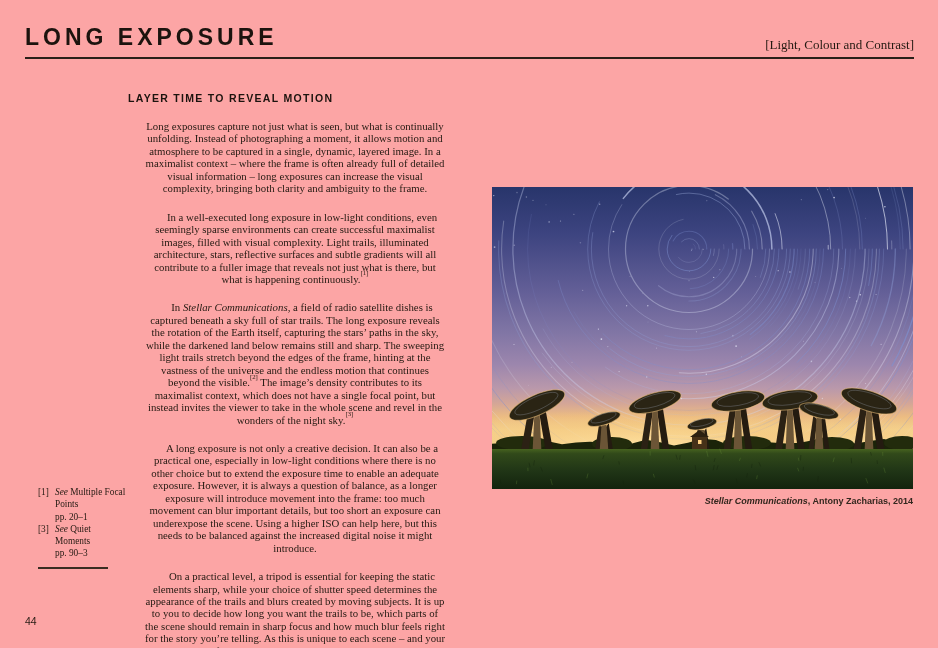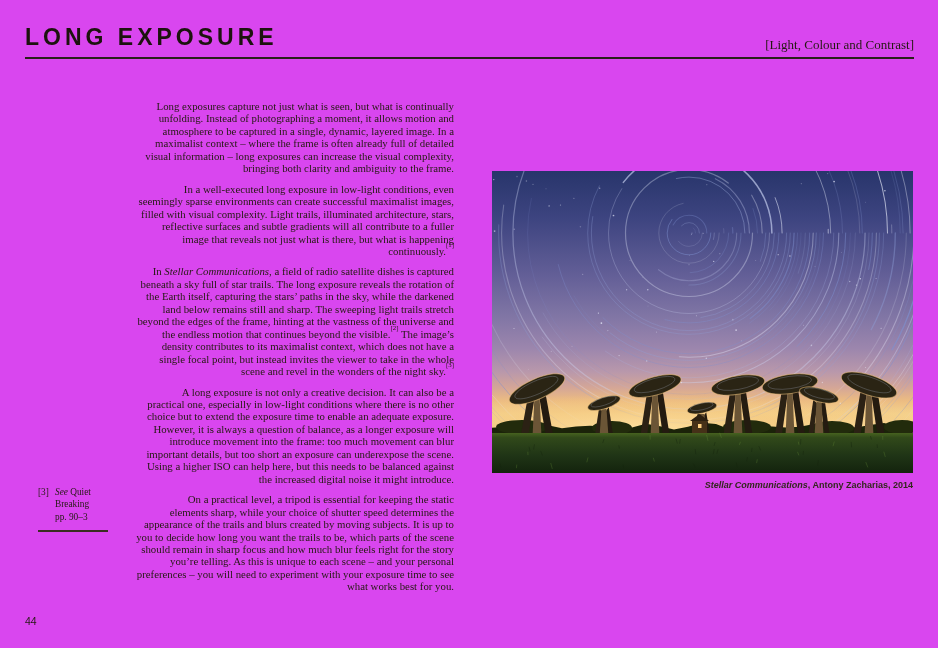--- a/index.html
+++ b/index.html
@@ -1,19 +1,19 @@
 <!DOCTYPE html>
 <html><head>
 <meta charset="utf-8">
 <style>
   html,body{margin:0;padding:0;}
   .page{
     position:relative;
     width:938px;height:648px;
-    background:#d946ef;
+    background:#fca5a5;
     font-family:"Liberation Serif", serif;
     color:#241a12;
     overflow:hidden;
   }
   
   .chapter-title{
     position:absolute;left:25px;top:24px;margin:0;
     font-family:"Liberation Sans", sans-serif;
     font-weight:800;font-size:23px;letter-spacing:4px;
     color:#1c130e;white-space:nowrap;
@@ -29,41 +29,41 @@
   }
   
   .article{position:absolute;left:128px;top:92px;width:334px;}
   .article h2{
     margin:0 0 12px 0;
     font-family:"Liberation Sans", sans-serif;
     font-weight:bold;font-size:10.5px;letter-spacing:1.3px;
     color:#1c130e;
   }
   .body p{
-    margin:8px;font-size:10.8px;line-height:12.45px;text-align:right;
+    margin:16px;font-size:10.8px;line-height:12.45px;text-align:center;
   }
   .body p.indent{text-indent:14px;}
   .body .it{font-style:italic;}
   .body sup{
     font-size:6.8px;line-height:0;position:relative;top:-3px;
   }
   
   .footnotes{
     position:absolute;left:38px;top:486px;width:88px;
     font-size:9.3px;line-height:12.3px;
   }
   .fn{padding-left:17px;}
   .fn-marker{display:inline-block;width:17px;margin-left:-17px;}
   .fn em{font-style:italic;}
   .fn-rule{
     width:70px;height:2px;background:#3a2d22;border:none;
     margin:7px 0 0 0;
   }
   
-  .figure{position:absolute;left:492px;top:171px;width:421px;margin:0;}
+  .figure{position:absolute;left:492px;top:187px;width:421px;margin:0;}
   .figure svg{display:block;}
   .figure figcaption{
     margin-top:7px;text-align:right;
     font-family:"Liberation Sans", sans-serif;
     font-weight:bold;font-size:9px;color:#33271e;
   }
   .figure figcaption .cap-title{font-style:italic;}
   
   .page-number{
     position:absolute;left:25px;top:615px;
@@ -75,26 +75,28 @@
 <body>
 
 <div class="page">
 
   <h1 class="chapter-title">LONG EXPOSURE</h1>
   <div class="section-tag">[Light, Colour and Contrast]</div>
   <div class="title-rule"></div>
 
   <aside class="footnotes">
     <div id="fn-list">
-        <div class="fn"><span class="fn-marker">[3]</span><em>See </em>Quiet<div>Breaking</div><div class="fn-pages">pp. 90–3</div></div>
+        <div class="fn"><span class="fn-marker">[1]</span><em>See </em>Multiple Focal<div>Points</div><div class="fn-pages">pp. 20–1</div></div>
+        <div class="fn"><span class="fn-marker">[3]</span><em>See </em>Quiet<div>Moments</div><div class="fn-pages">pp. 90–3</div></div>
       </div>
     <div class="fn-rule"></div>
   </aside>
 
   <main class="article">
+    <h2>LAYER TIME TO REVEAL MOTION</h2>
     <div class="body" id="paragraphs">
         <p><span>Long exposures capture not just what is seen, but what is continually unfolding. Instead of photographing a moment, it allows motion and atmosphere to be captured in a single, dynamic, layered image. In a maximalist context – where the frame is often already full of detailed visual information – long exposures can increase the visual complexity, bringing both clarity and ambiguity to the frame.</span></p>
         <p class="indent"><span>In a well-executed long exposure in low-light conditions, even seemingly sparse environments can create successful maximalist images, filled with visual complexity. Light trails, illuminated architecture, stars, reflective surfaces and subtle gradients will all contribute to a fuller image that reveals not just what is there, but what is happening continuously.</span><sup>[1]</sup></p>
         <p class="indent"><span>In </span><span class="it">Stellar Communications</span><span>, a field of radio satellite dishes is captured beneath a sky full of star trails. The long exposure reveals the rotation of the Earth itself, capturing the stars’ paths in the sky, while the darkened land below remains still and sharp. The sweeping light trails stretch beyond the edges of the frame, hinting at the vastness of the universe and the endless motion that continues beyond the visible.</span><sup>[2]</sup><span> The image’s density contributes to its maximalist context, which does not have a single focal point, but instead invites the viewer to take in the whole scene and revel in the wonders of the night sky.</span><sup>[3]</sup></p>
         <p class="indent"><span>A long exposure is not only a creative decision. It can also be a practical one, especially in low-light conditions where there is no other choice but to extend the exposure time to enable an adequate exposure. However, it is always a question of balance, as a longer exposure will introduce movement into the frame: too much movement can blur important details, but too short an exposure can underexpose the scene. Using a higher ISO can help here, but this needs to be balanced against the increased digital noise it might introduce.</span></p>
         <p class="indent"><span>On a practical level, a tripod is essential for keeping the static elements sharp, while your choice of shutter speed determines the appearance of the trails and blurs created by moving subjects. It is up to you to decide how long you want the trails to be, which parts of the scene should remain in sharp focus and how much blur feels right for the story you’re telling. As this is unique to each scene – and your personal preferences – you will need to experiment with your exposure time to see what works best for you.</span></p>
       </div>
   </main>
 
   <figure class="figure">

